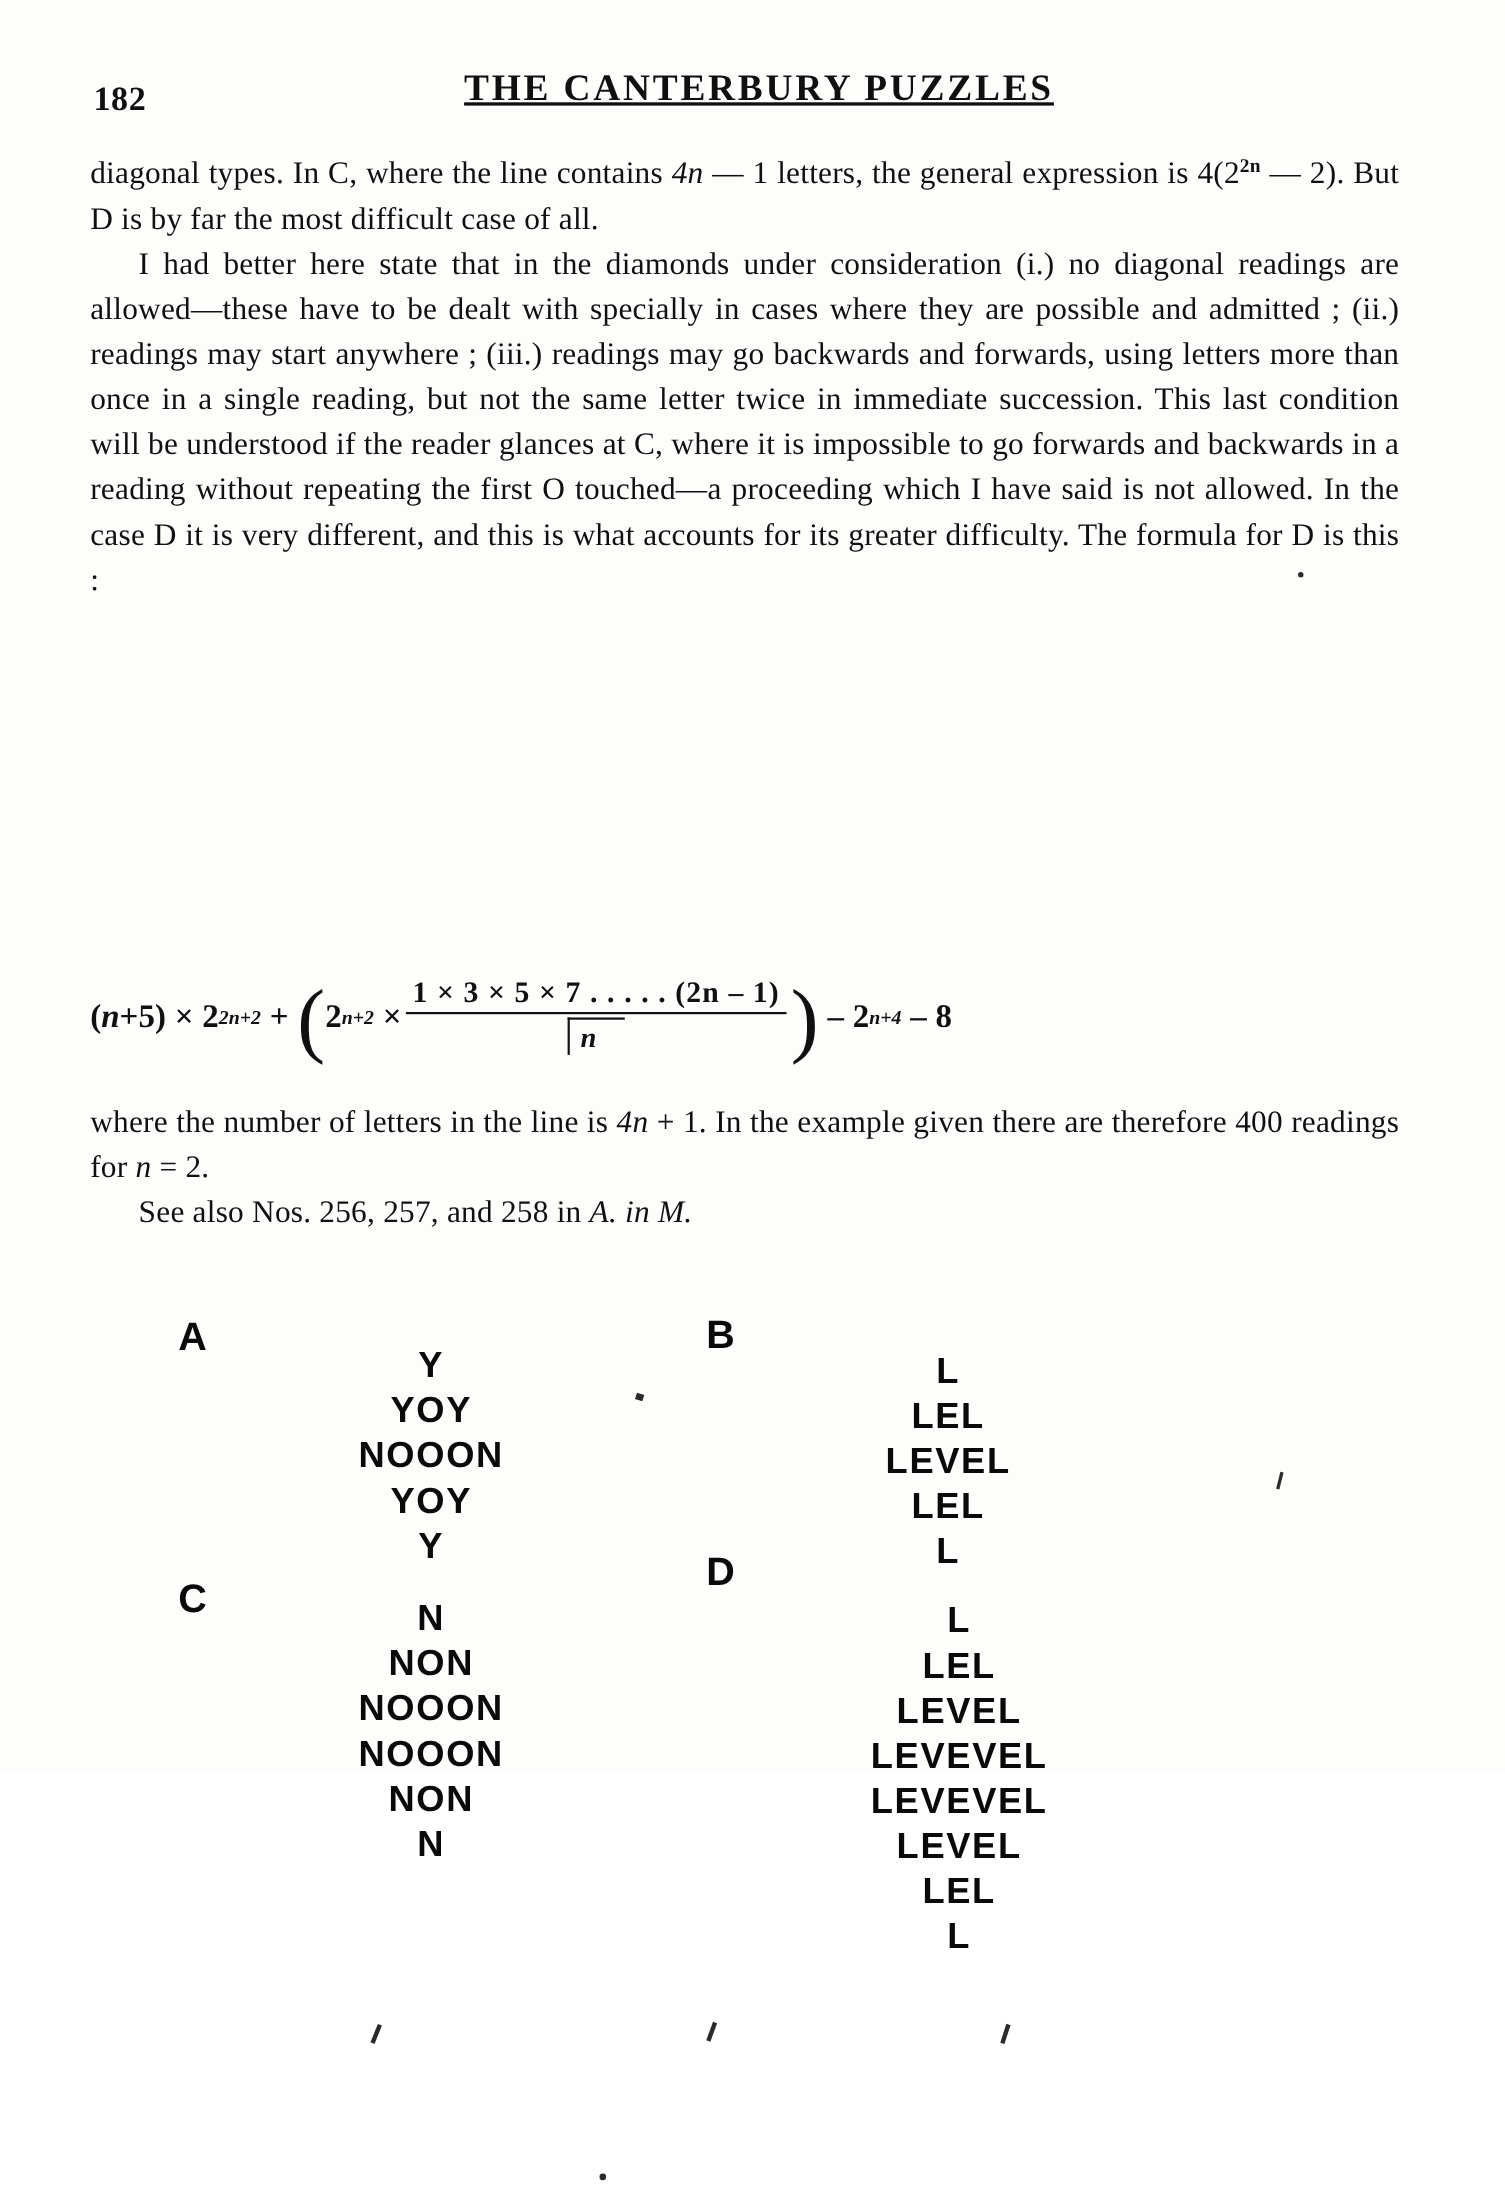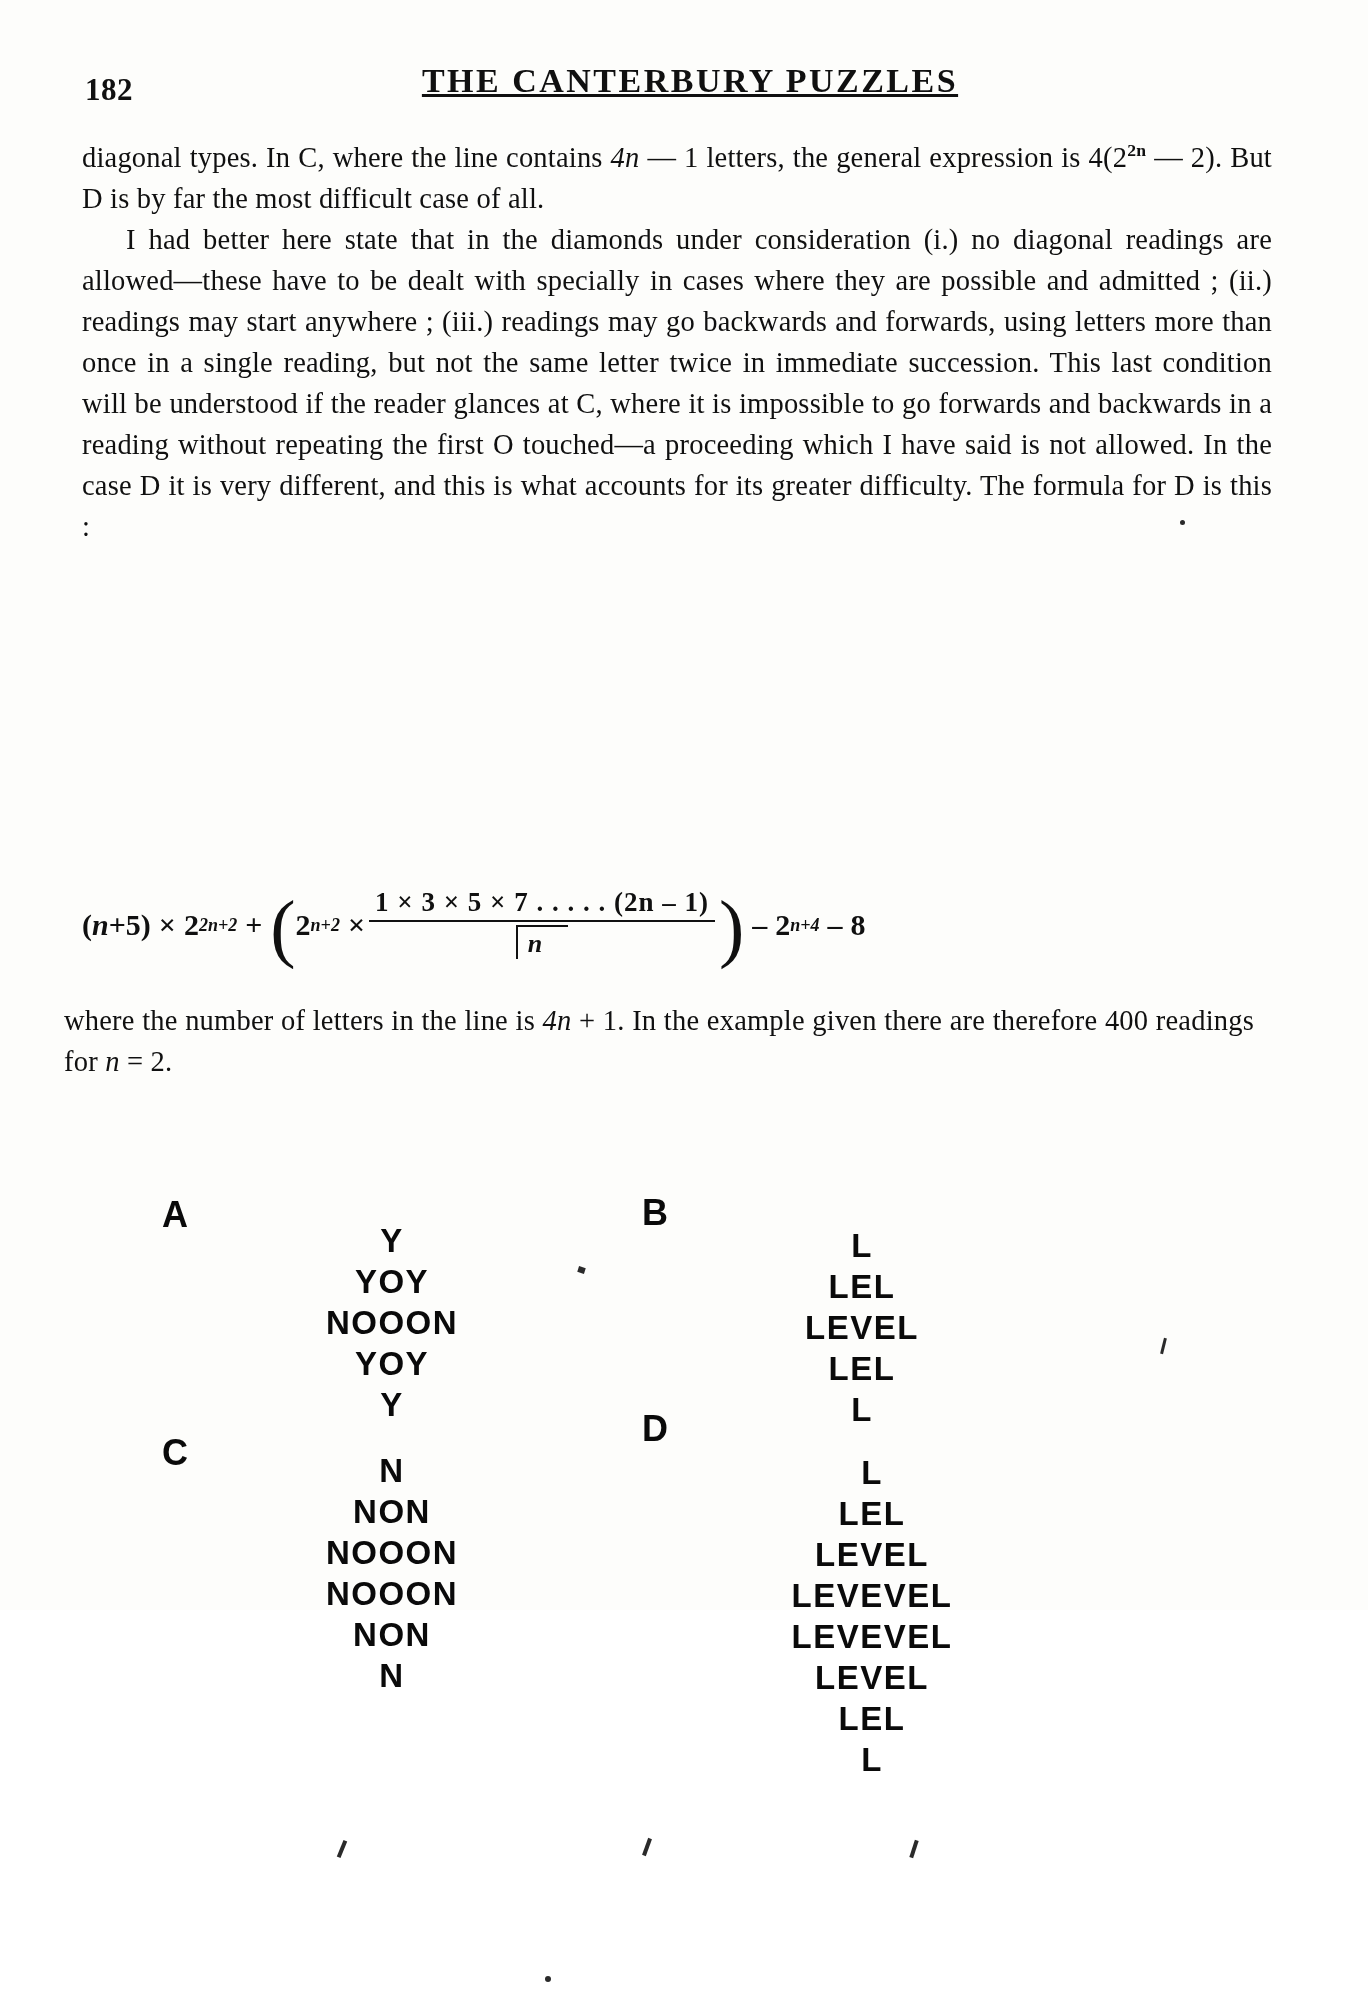--- a/index.html
+++ b/index.html
@@ -123,21 +123,21 @@
     border-left: 2.5px solid #111;
     border-top: 2.5px solid #111;
     margin-top: 3px;
     align-self: center;
   }
   .sp4 { display: inline-block; width: 8px; }
 
   
   .closing {
     position: absolute;
-    left: 64px;
+    left: 82px;
     top: 1000px;
     width: 1190px;
   }
 
   
   .diagrams {
     position: absolute;
     left: 82px;
     top: 1170px;
     width: 1200px;
@@ -230,20 +230,21 @@
       <span class="sp4"></span>
       <span>–</span>
       <span class="sp4"></span>
       <span>8</span>
     </div>
   </div>
 
   <div class="closing">
     <p class="para"><span>where the number of letters in the line is </span><span style="font-style:italic">4n</span><span> + </span><span>1</span><span>.   In the example given there are therefore </span><span>400</span><span> readings for </span><span style="font-style:italic">n</span><span> = </span><span>2</span><span>.</span></p>
 
+    <p class="para indent"><span>See also Nos. </span><span>256, 257,</span><span> and </span><span>258</span><span> in </span><span style="font-style:italic">A. in M.</span></p>
   </div>
 
   <div class="diagrams">
 
     <div class="dia-letter" id="lab-A">A</div>
     <div class="dia" id="dia-A">
       <div>Y</div>
       <div>YOY</div>
       <div>NOOON</div>
       <div>YOY</div>

